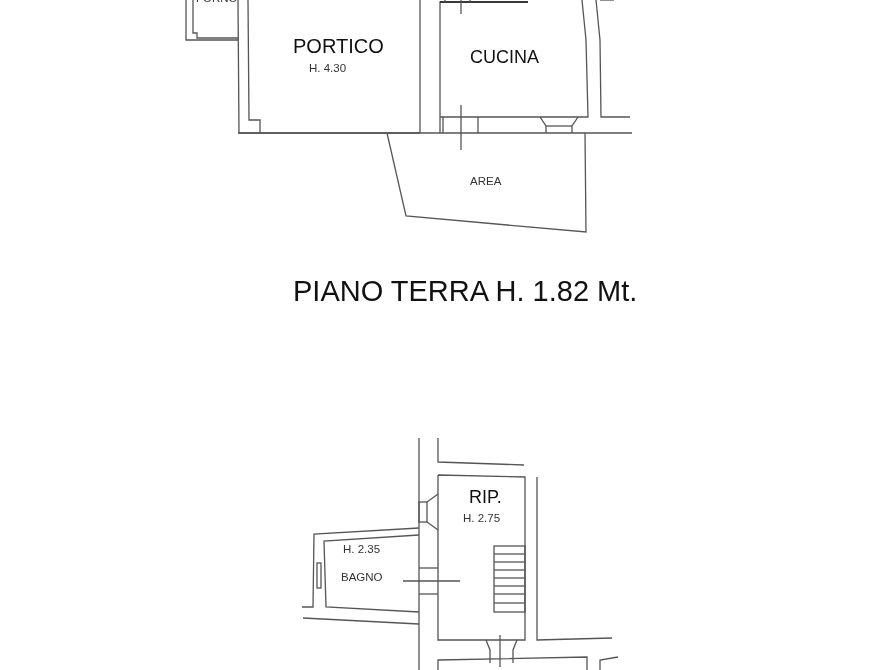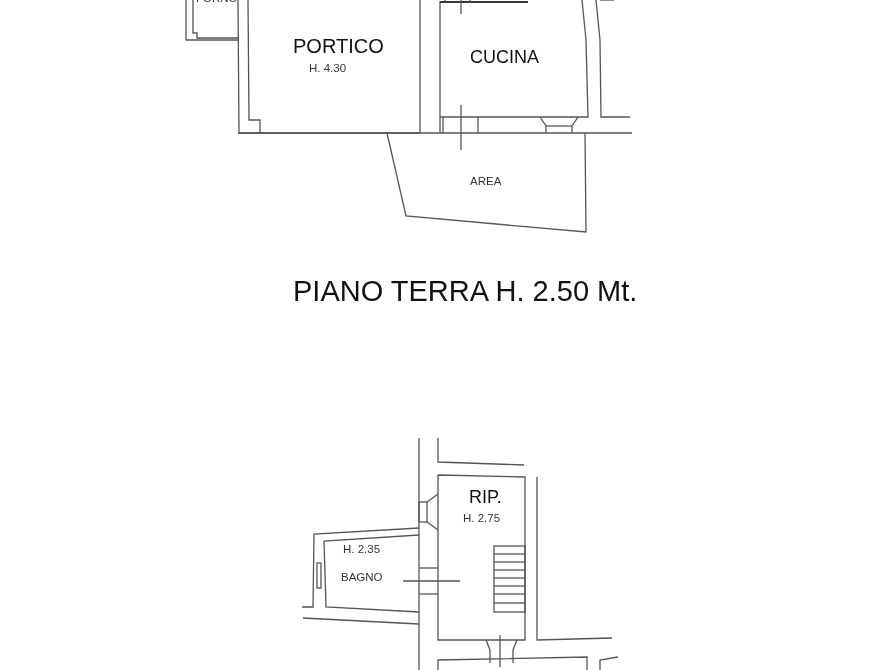--- a/index.html
+++ b/index.html
@@ -112,13 +112,13 @@
     <polyline class="wall" points="303,618 419,624"></polyline>
 
     <g>
       <polyline class="wall" points="537,477 537,640 612,638"></polyline>
       <polyline class="wall" points="438,670 438,660 587,657 587,670"></polyline>
       <polyline class="wall" points="600,670 600,660 618,657"></polyline>
     </g>
   </g>
 </svg>
 
-<div class="title">PIANO TERRA H. 2.50 Mt.</div>
+<div class="title">PIANO TERRA H. 1.82 Mt.</div>
 
 </body></html>

